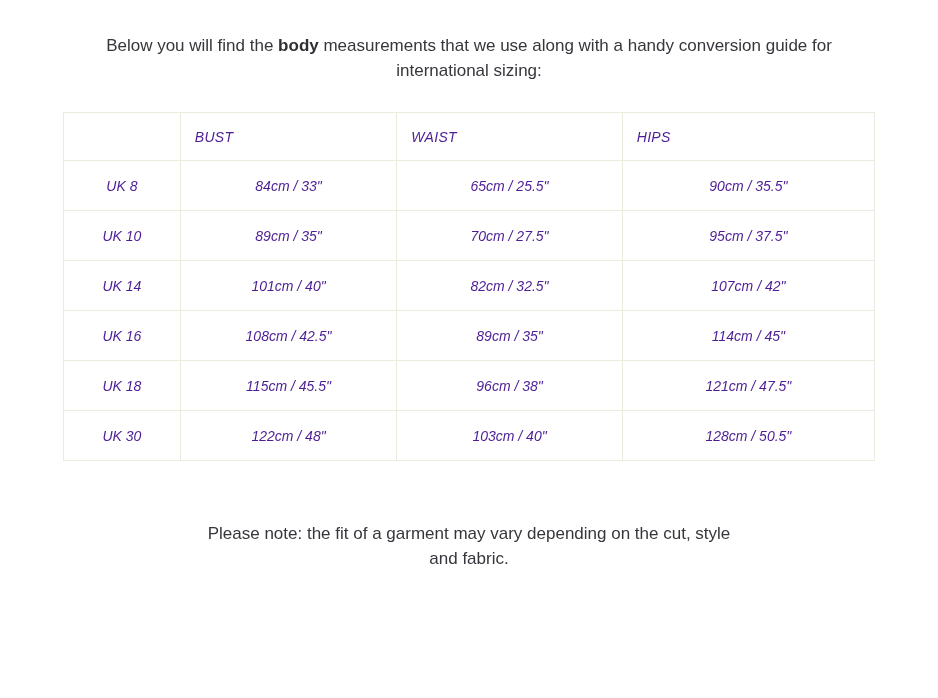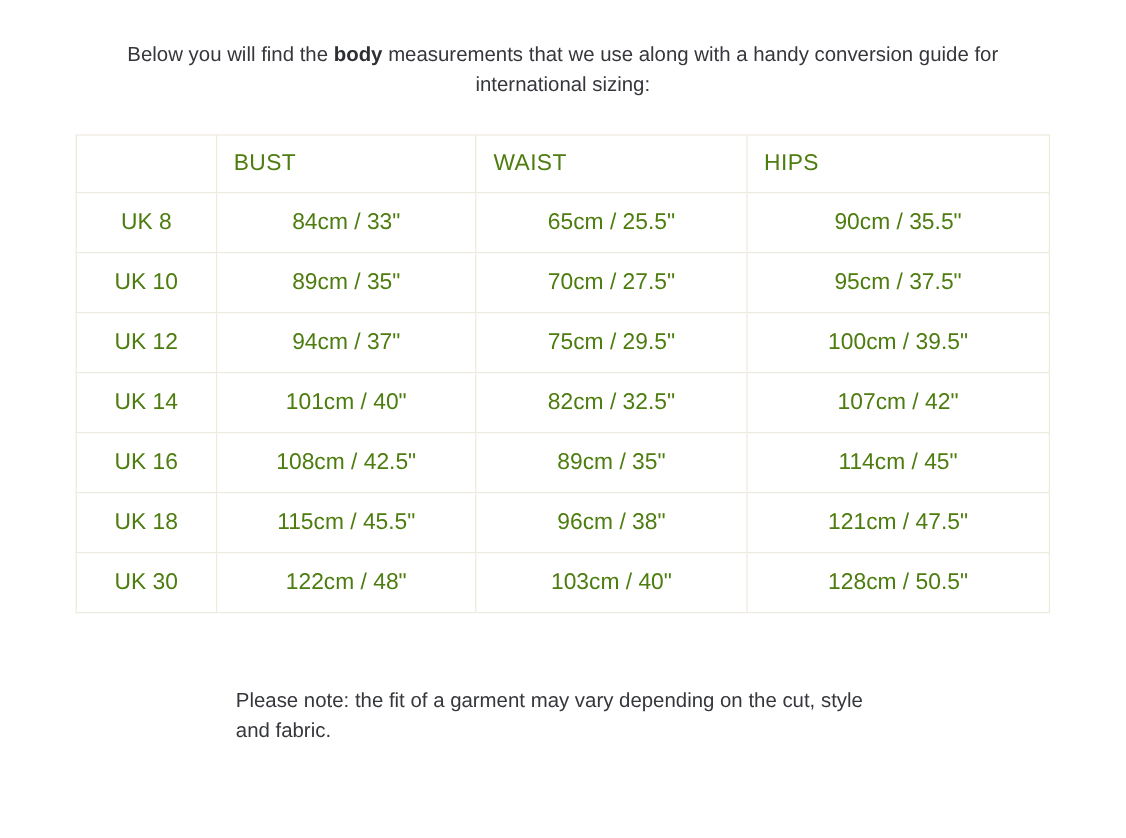--- a/index.html
+++ b/index.html
@@ -23,22 +23,23 @@
     font-size: 17px;
     line-height: 25px;
     color: #36373c;
   }
   .intro strong { font-weight: bold; color: #2e2f34; }
   .size-table {
     width: 812px;
     margin: 29px auto 0 auto;
     border-collapse: collapse;
     table-layout: fixed;
-    font-size: 19px;
-    color: #4d7c0f;
+    font-size: 14px;
+    color: #4c1d95;
+    font-style: italic;
   }
   .size-table col.c1 { width: 14.4%; }
   .size-table col.c2 { width: 26.7%; }
   .size-table col.c3 { width: 27.8%; }
   .size-table col.c4 { width: 31.1%; }
   .size-table th, .size-table td {
     border: 1px solid #edeade;
     background: #ffffff;
   }
   .size-table th {
@@ -49,21 +50,21 @@
     letter-spacing: 0.3px;
   }
   .size-table td {
     height: 50px;
     text-align: center;
     padding: 0 6px;
   }
   .footer-note {
     margin: 60px auto 16px auto;
     max-width: 545px;
-    text-align: left;
+    text-align: center;
     font-size: 17px;
     line-height: 25px;
     color: #36373c;
   }
 </style>
 </head>
 <body>
 
 <div class="page">
 
@@ -91,26 +92,20 @@
         <td>65cm / 25.5"</td>
         <td>90cm / 35.5"</td>
       </tr>
       <tr>
         <td>UK 10</td>
         <td>89cm / 35"</td>
         <td>70cm / 27.5"</td>
         <td>95cm / 37.5"</td>
       </tr>
       <tr>
-        <td>UK 12</td>
-        <td>94cm / 37"</td>
-        <td>75cm / 29.5"</td>
-        <td>100cm / 39.5"</td>
-      </tr>
-      <tr>
         <td>UK 14</td>
         <td>101cm / 40"</td>
         <td>82cm / 32.5"</td>
         <td>107cm / 42"</td>
       </tr>
       <tr>
         <td>UK 16</td>
         <td>108cm / 42.5"</td>
         <td>89cm / 35"</td>
         <td>114cm / 45"</td>

